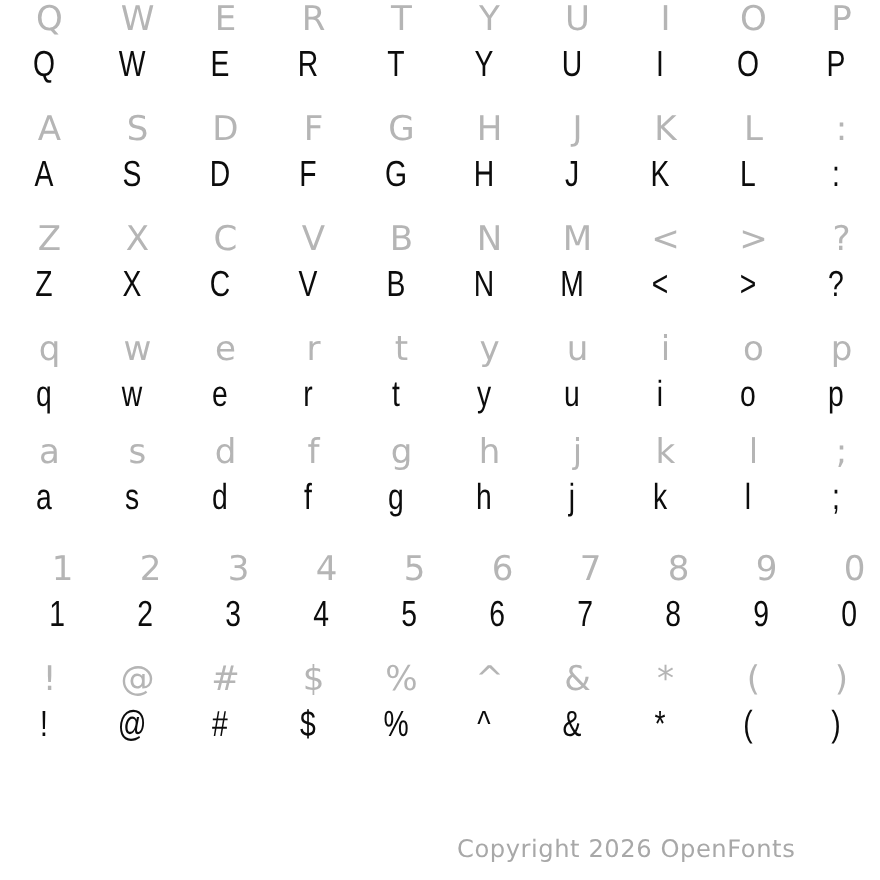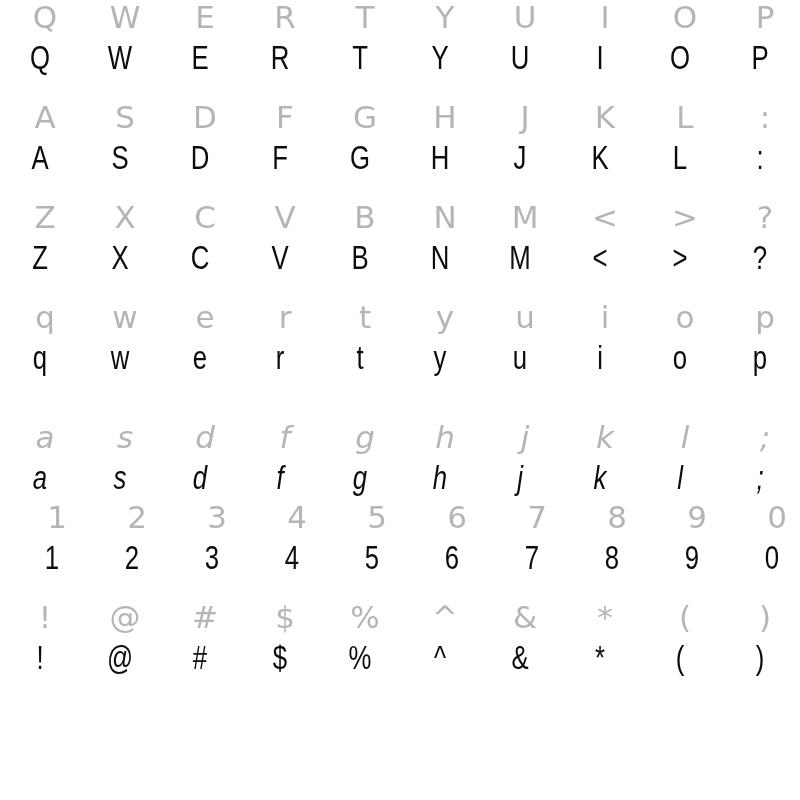--- a/index.html
+++ b/index.html
@@ -82,28 +82,29 @@
         <div class="line main"><span class="cell">A</span><span class="cell">S</span><span class="cell">D</span><span class="cell">F</span><span class="cell">G</span><span class="cell">H</span><span class="cell">J</span><span class="cell">K</span><span class="cell">L</span><span class="cell">:</span></div>
       </div>
       <div class="pair" style="top: 200px; text-decoration: underline;">
         <div class="line ghost"><span class="cell">Z</span><span class="cell">X</span><span class="cell">C</span><span class="cell">V</span><span class="cell">B</span><span class="cell">N</span><span class="cell">M</span><span class="cell">&lt;</span><span class="cell">&gt;</span><span class="cell">?</span></div>
         <div class="line main"><span class="cell">Z</span><span class="cell">X</span><span class="cell">C</span><span class="cell">V</span><span class="cell">B</span><span class="cell">N</span><span class="cell">M</span><span class="cell">&lt;</span><span class="cell">&gt;</span><span class="cell">?</span></div>
       </div>
       <div class="pair" style="top: 300px;">
         <div class="line ghost"><span class="cell">q</span><span class="cell">w</span><span class="cell">e</span><span class="cell">r</span><span class="cell">t</span><span class="cell">y</span><span class="cell">u</span><span class="cell">i</span><span class="cell">o</span><span class="cell">p</span></div>
         <div class="line main"><span class="cell">q</span><span class="cell">w</span><span class="cell">e</span><span class="cell">r</span><span class="cell">t</span><span class="cell">y</span><span class="cell">u</span><span class="cell">i</span><span class="cell">o</span><span class="cell">p</span></div>
       </div>
-      <div class="pair" style="top: 420px; font-style: italic;">
+      <div class="pair" style="top: 394px;">
         <div class="line ghost"><span class="cell">a</span><span class="cell">s</span><span class="cell">d</span><span class="cell">f</span><span class="cell">g</span><span class="cell">h</span><span class="cell">j</span><span class="cell">k</span><span class="cell">l</span><span class="cell">;</span></div>
         <div class="line main"><span class="cell">a</span><span class="cell">s</span><span class="cell">d</span><span class="cell">f</span><span class="cell">g</span><span class="cell">h</span><span class="cell">j</span><span class="cell">k</span><span class="cell">l</span><span class="cell">;</span></div>
       </div>
       <div class="pair" style="top: 500px; margin-left: 12px;">
         <div class="line ghost"><span class="cell">1</span><span class="cell">2</span><span class="cell">3</span><span class="cell">4</span><span class="cell">5</span><span class="cell">6</span><span class="cell">7</span><span class="cell">8</span><span class="cell">9</span><span class="cell">0</span></div>
         <div class="line main"><span class="cell">1</span><span class="cell">2</span><span class="cell">3</span><span class="cell">4</span><span class="cell">5</span><span class="cell">6</span><span class="cell">7</span><span class="cell">8</span><span class="cell">9</span><span class="cell">0</span></div>
       </div>
       <div class="pair" style="top: 600px;">
         <div class="line ghost"><span class="cell">!</span><span class="cell">@</span><span class="cell">#</span><span class="cell">$</span><span class="cell">%</span><span class="cell">^</span><span class="cell">&amp;</span><span class="cell">*</span><span class="cell">(</span><span class="cell">)</span></div>
         <div class="line main"><span class="cell">!</span><span class="cell">@</span><span class="cell">#</span><span class="cell">$</span><span class="cell">%</span><span class="cell">^</span><span class="cell">&amp;</span><span class="cell">*</span><span class="cell">(</span><span class="cell">)</span></div>
       </div>
     </div>
 
+  <div class="footer-copyright">Copyright 2026 OpenFonts</div>
 
 </div>
 
 </body></html>

